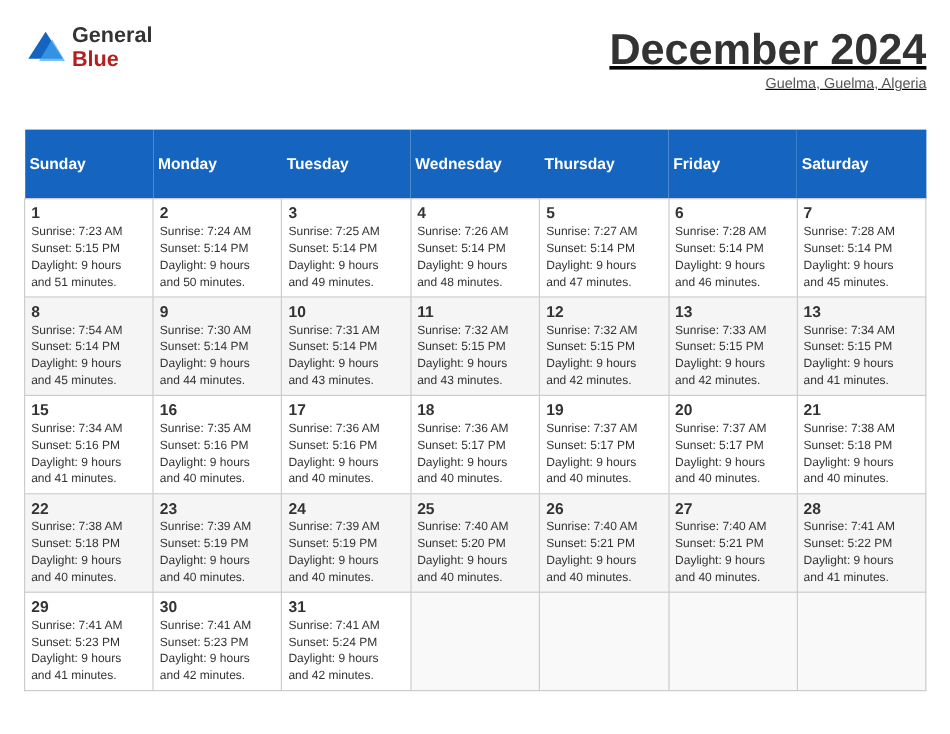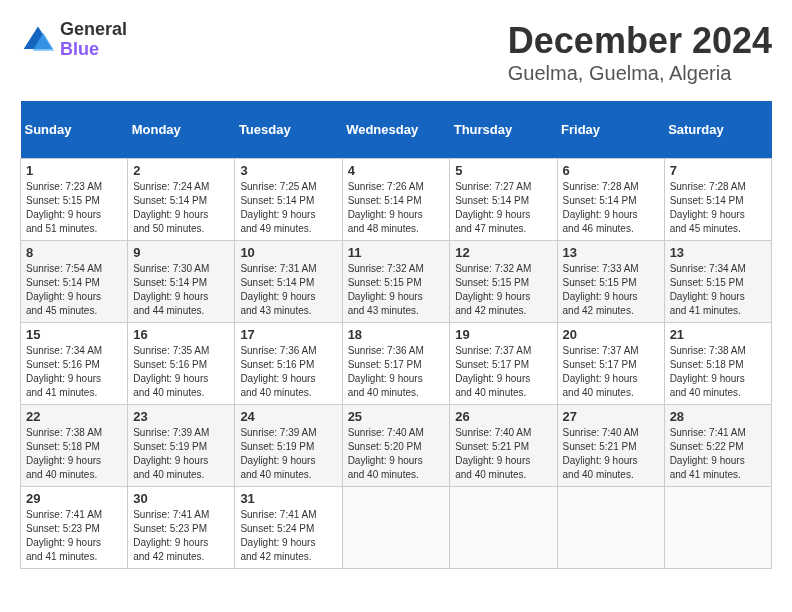--- a/index.html
+++ b/index.html
@@ -7,47 +7,49 @@
       font-family: Arial, sans-serif;
       background: #fff;
       width: 792px;
       min-height: 612px;
       padding: 20px;
     }
     .header {
       display: flex;
       justify-content: space-between;
       align-items: flex-start;
-      margin-bottom: 16px;
+      margin-bottom: 32px;
     }
     .logo {
       display: flex;
       align-items: center;
       gap: 4px;
     }
     .logo-text {
       font-size: 18px;
       font-weight: bold;
       color: #333;
       line-height: 1.1;
     }
-    .logo-text span { color: #8b5cf6; }
+    .logo-text span { color: #b91c1c; }
     .logo-icon {
       width: 36px;
       height: 36px;
     }
     .title-section {
+      text-align: right;
+      text-decoration: underline;
     }
     .month-title {
       font-size: 36px;
       font-weight: bold;
       color: #333;
     }
     .location-title {
-      font-size: 20px;
+      font-size: 12px;
       color: #555;
     }
     table {
       width: 100%;
       border-collapse: collapse;
       font-size: 11px;
     }
     thead tr th {
       background-color: #1565c0;
       color: #fff;

